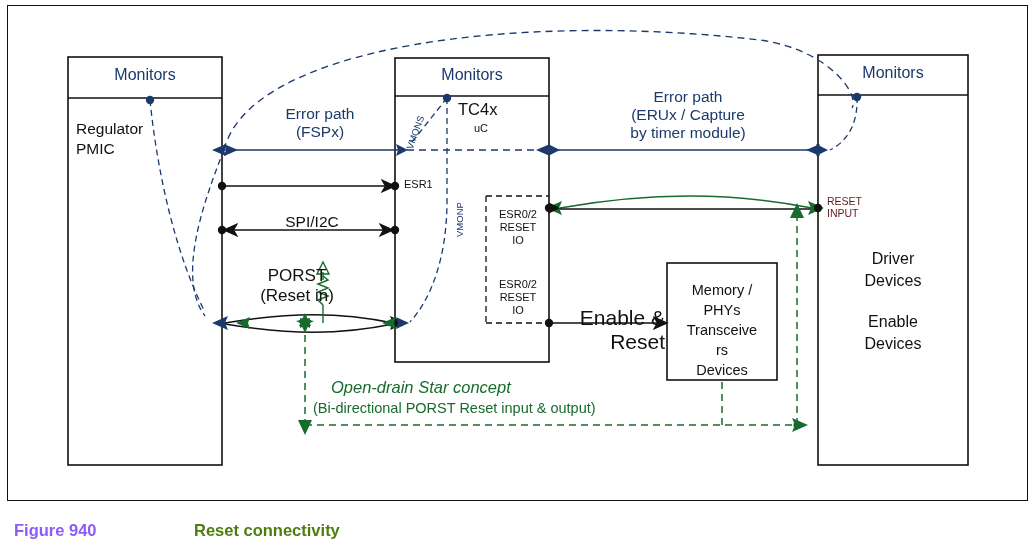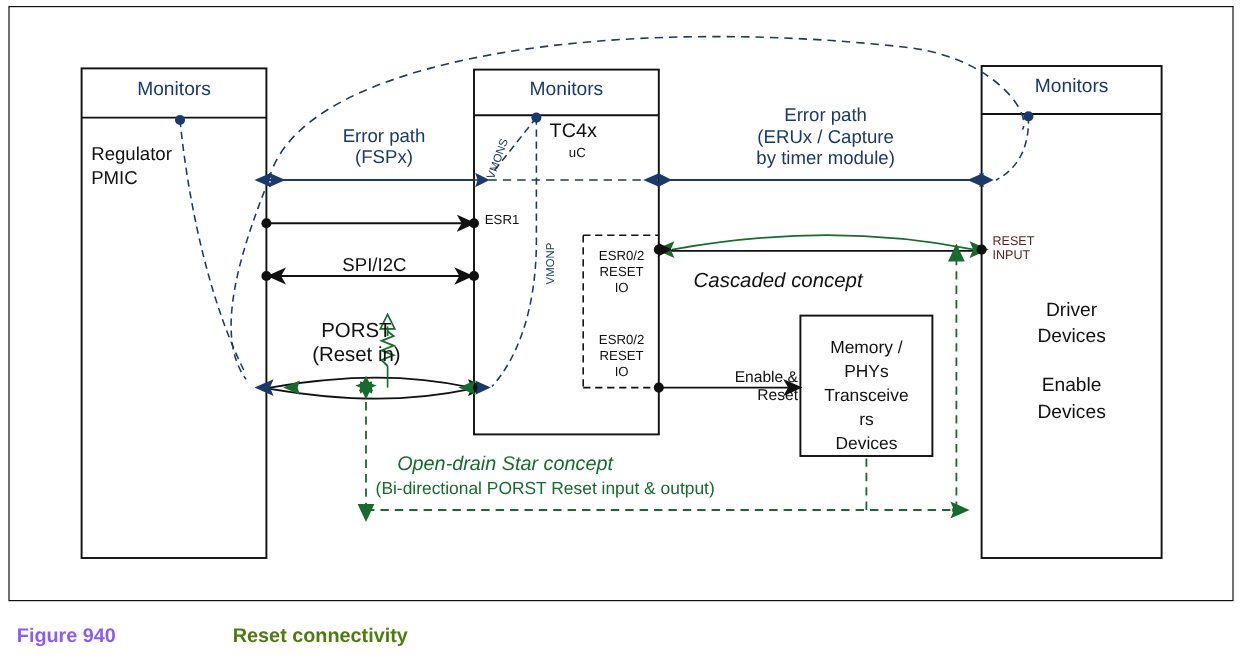--- a/index.html
+++ b/index.html
@@ -207,24 +207,23 @@
   <div class="lbl black ctr" style="left:667px;top:362px;width:110px;font-size:14.5px;">Devices</div>
 
   <div class="lbl blue ctr" style="left:240px;top:105px;width:160px;font-size:15.5px;">Error path
 (FSPx)</div>
   <div class="lbl blue ctr" style="left:568px;top:88px;width:240px;font-size:15.5px;">Error path
 (ERUx / Capture
 by timer module)</div>
   <div class="lbl black ctr" style="left:232px;top:213px;width:160px;font-size:15.5px;">SPI/I2C</div>
   <div class="lbl black ctr" style="left:222px;top:266px;width:150px;font-size:17px;">PORST
 (Reset in)</div>
-  <div class="lbl black" style="left:573px;top:306px;width:92px;font-size:13px;text-align:right;">Enable &amp;
+  <div class="lbl black" style="left:573px;top:306px;width:92px;font-size:21px;text-align:right;">Enable &amp;
 Reset</div>
 
-  <div class="lbl black" style="left:578px;top:224px;font-size:17px;font-style:italic;">Cascaded concept</div>
   <div class="lbl green" style="left:331px;top:378px;font-size:16.5px;font-style:italic;">Open-drain Star concept</div>
   <div class="lbl green" style="left:313px;top:400px;font-size:14.5px;">(Bi-directional PORST Reset input &amp; output)</div>
 
   <div class="caption-row">
     <span class="cap-num">Figure 940</span>
     <span class="cap-txt">Reset connectivity</span>
   </div>
 
 </div>
 

